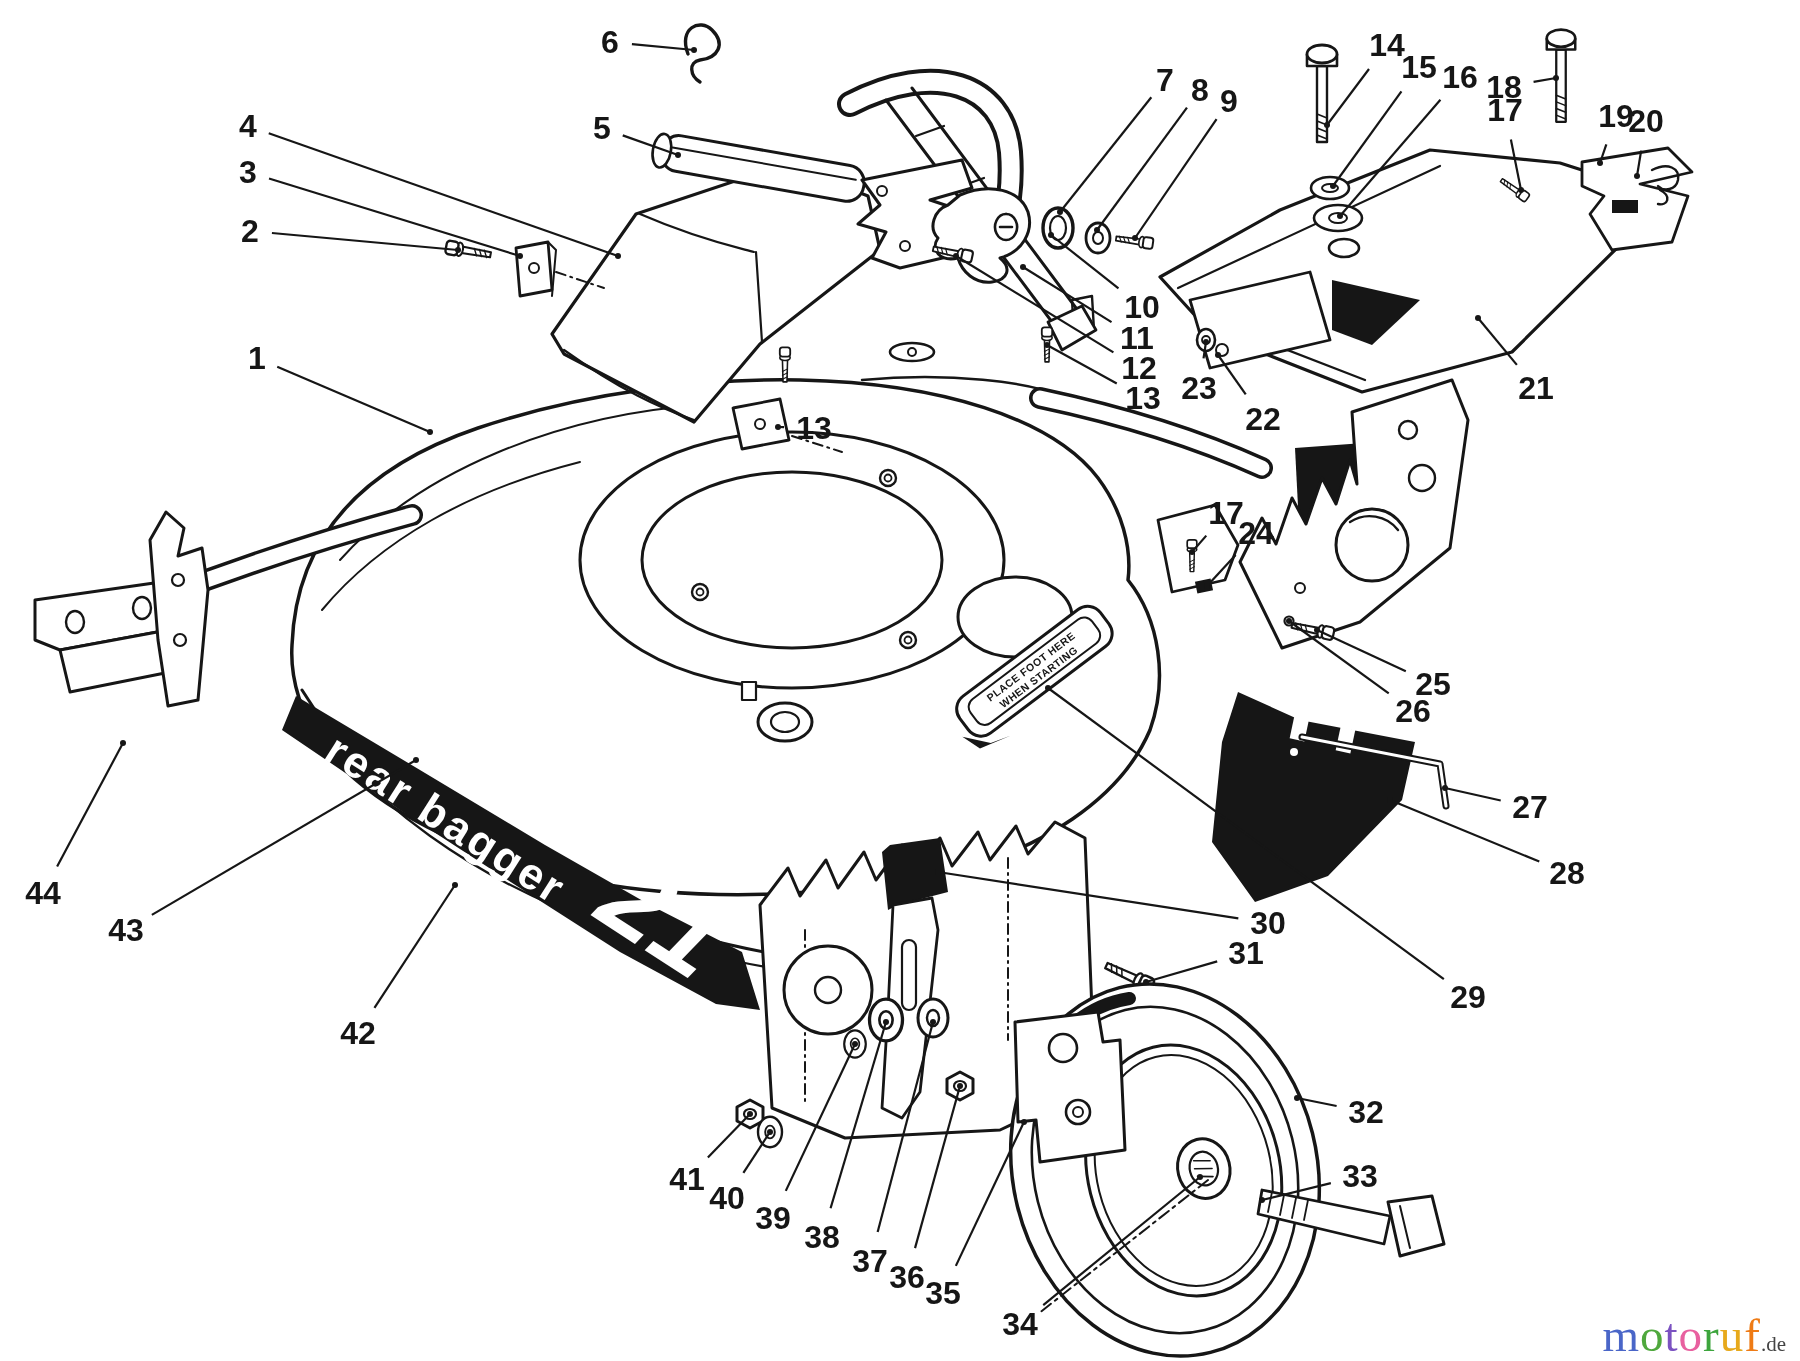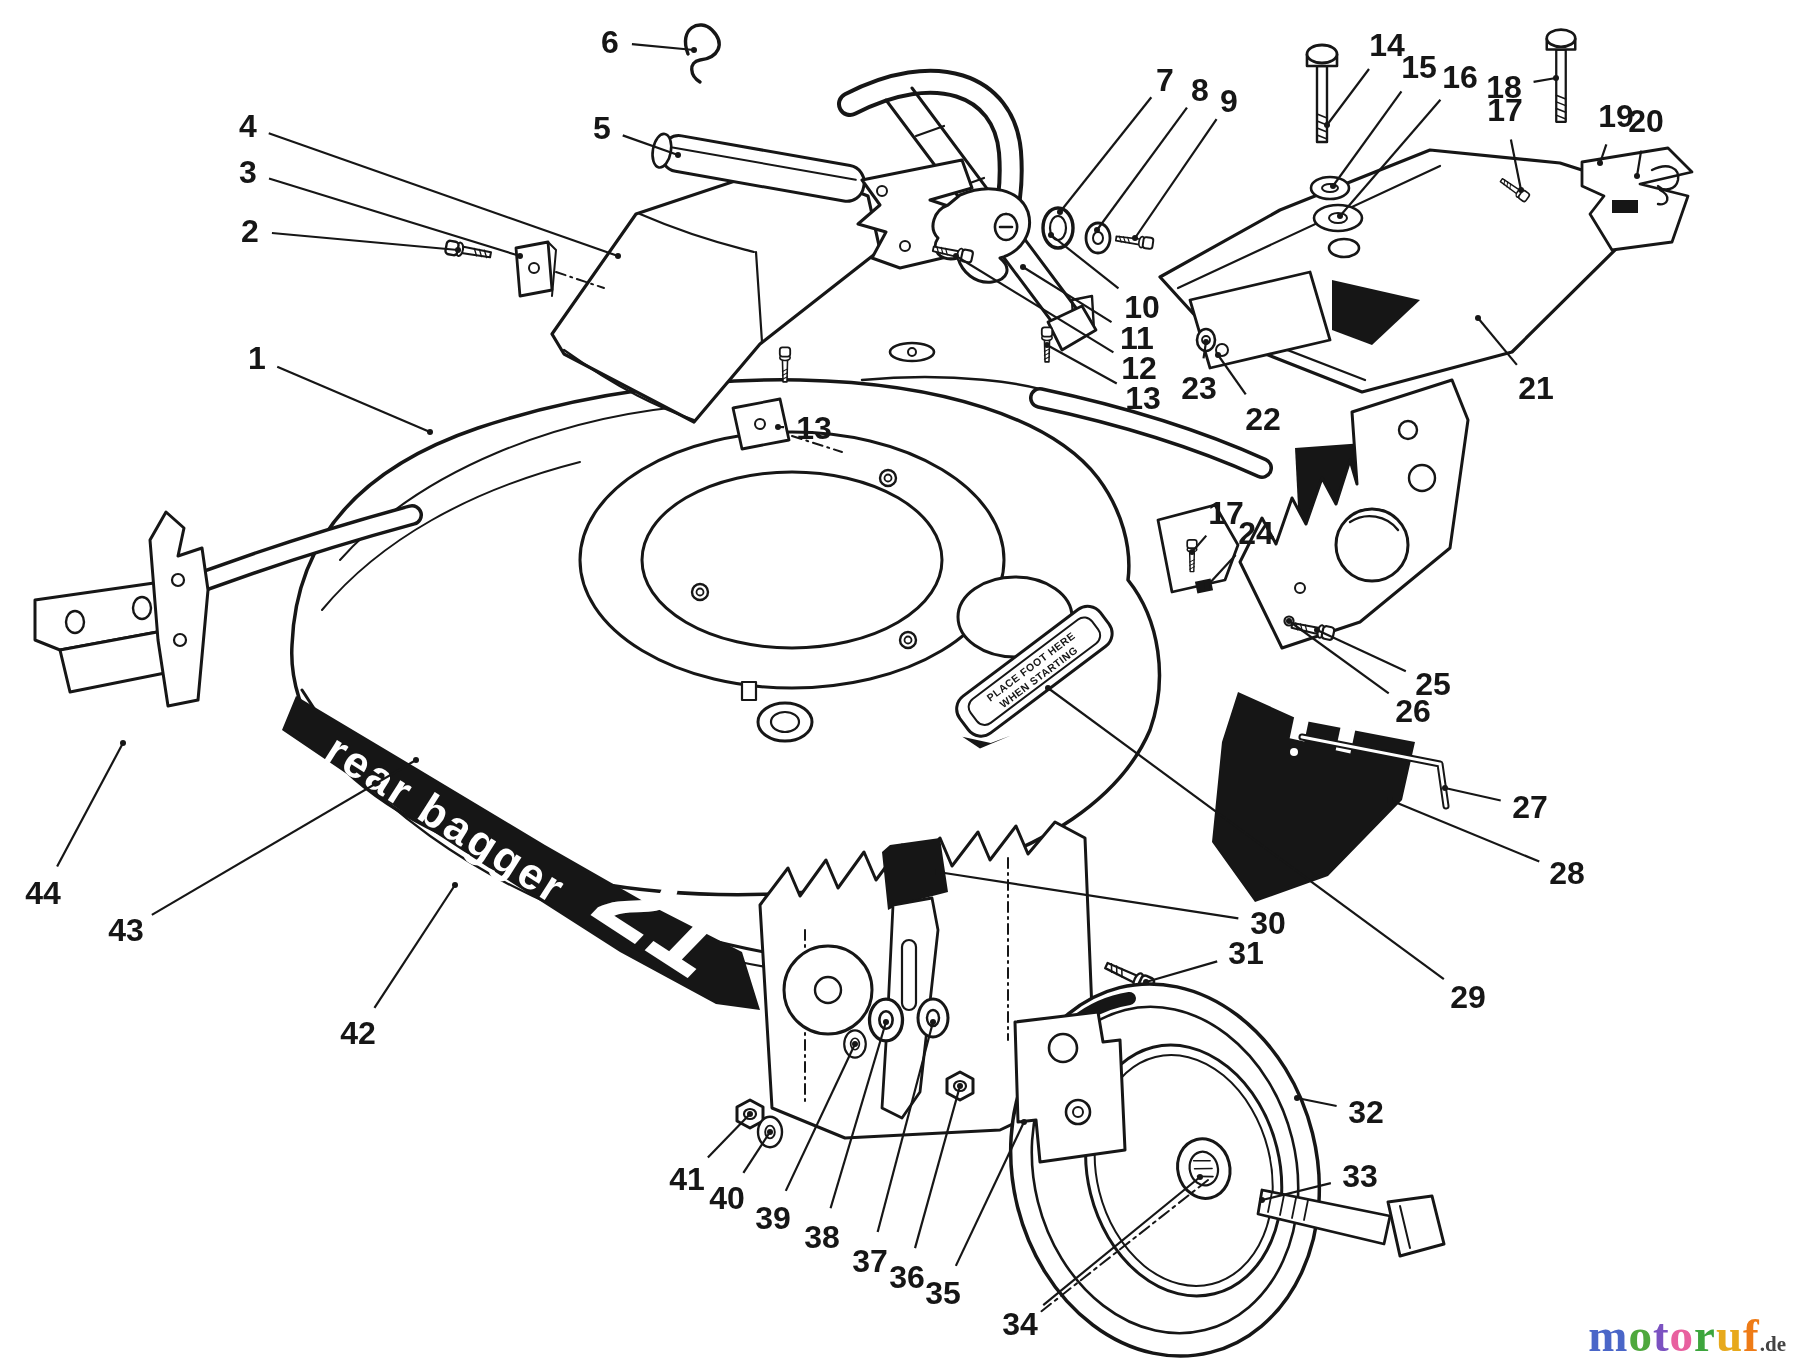--- a/index.html
+++ b/index.html
@@ -5,21 +5,21 @@
   html,body{margin:0;padding:0;background:#ffffff;}
   .stage{position:relative;width:1800px;height:1361px;background:#ffffff;overflow:hidden;
          font-family:"Liberation Sans",sans-serif;}
   .stage svg{position:absolute;left:0;top:0;}
   .ink{stroke:#161616;fill:none;stroke-linecap:round;stroke-linejoin:round;}
   .fillw{fill:#ffffff;stroke:#161616;stroke-linejoin:round;}
   .fillb{fill:#161616;stroke:none;}
   .callout-num{font-family:"Liberation Sans",sans-serif;font-weight:bold;font-size:32px;fill:#161616;}
   .decal-text{font-family:"Liberation Sans",sans-serif;font-weight:bold;fill:#ffffff;}
   .logo{position:absolute;right:14px;bottom:2px;font-family:"Liberation Serif",serif;
-        font-weight:bold;white-space:nowrap;line-height:1;}
+        font-weight:normal;white-space:nowrap;line-height:1;}
   .logo .ch{font-size:47px;letter-spacing:1px;}
   .logo .de{font-size:21px;}
 </style>
 </head>
 <body>
 
 <div class="stage">
 <svg width="1800" height="1361" viewBox="0 0 1800 1361" xmlns="http://www.w3.org/2000/svg">
 
   <defs>

